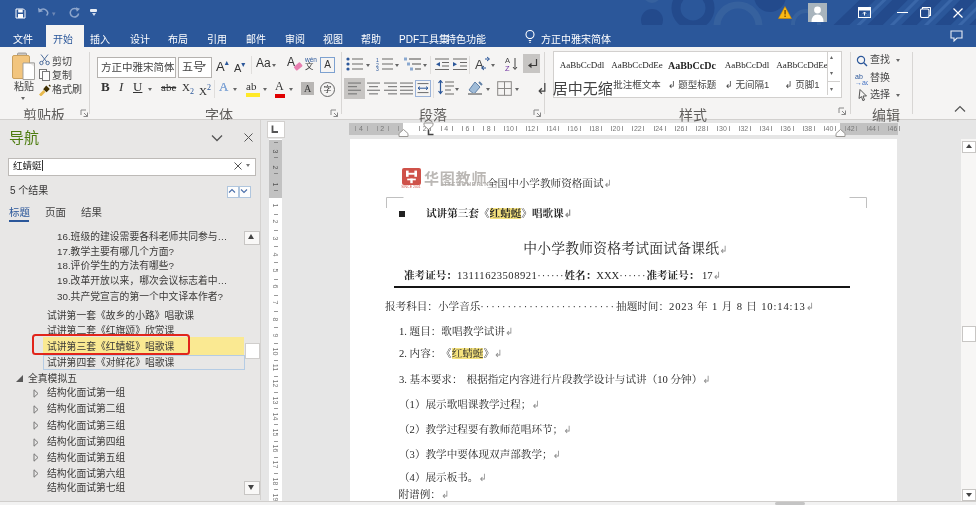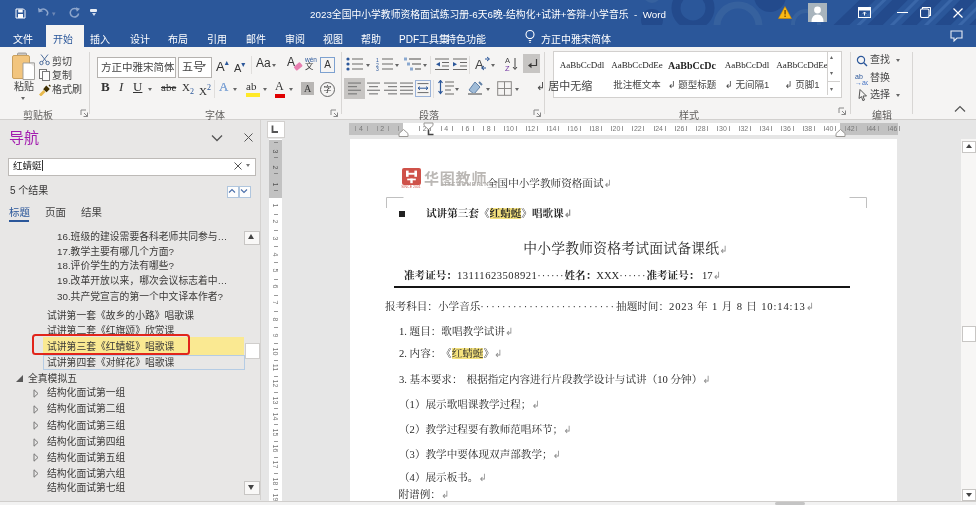--- a/index.html
+++ b/index.html
@@ -1,19 +1,19 @@
 <!DOCTYPE html>
 <html><head><meta charset="utf-8">
 <style>
 html,body{margin:0;padding:0}
 #app{position:relative;width:976px;height:505px;overflow:hidden;background:#e6e6e6;font-family:"Liberation Sans","Noto Sans CJK SC",sans-serif}
 .abs{position:absolute}
 .tt{color:#fff;font-size:9.8px;white-space:nowrap}
 .tab{position:absolute;top:31px;color:#fff;font-size:10px;white-space:nowrap}
-.gl{position:absolute;top:110px;font-size:10px;color:#605e5c;white-space:nowrap;line-height:11px}
+.gl{position:absolute;top:110px;font-size:14px;color:#605e5c;white-space:nowrap;line-height:11px}
 .ct{font-size:10px;color:#444;white-space:nowrap;position:absolute;line-height:11px}
 .sep{position:absolute;top:52px;width:1px;height:62px;background:#d8d6d4}
 .car{position:absolute;font-size:0;width:0;height:0;border-left:2.8px solid transparent;border-right:2.8px solid transparent;border-top:3.5px solid #666;margin-top:3px}
 .doc{font-family:"Liberation Serif","Noto Serif CJK SC",serif;font-size:10.6px;color:#262626;white-space:nowrap;position:absolute;line-height:11.5px}
 .dt{letter-spacing:1px}
 .docb{font-weight:bold}
 .pm{color:#909090;font-size:10px;font-family:"Liberation Sans","Noto Sans CJK SC",sans-serif}
 .nv{position:absolute;font-size:9.8px;color:#3b3a39;white-space:nowrap;line-height:11px}
 .hl{background:#f5e27d}
 .rn{position:absolute;font-size:7px;color:#777;font-family:"Liberation Sans",sans-serif;white-space:nowrap}
@@ -54,21 +54,20 @@
       <path d="M2.5 3.5 Q6.5 0.5 9.5 3.5 Q12 6 9.5 8.5" fill="none" stroke="#8ea6cc" stroke-width="1.5"></path>
       <path d="M1 0.8 L1.6 5.4 L6.2 4.2 Z" fill="#8ea6cc"></path>
     </svg>
 <div class="abs" style="left:52px;top:10px;color:#6e88b5;font-size:7px">▾</div>
 <svg class="abs" style="left:68px;top:7px" width="12" height="12" viewBox="0 0 12 12">
       <path d="M9.8 3.2 A4.2 4.2 0 1 0 10.6 6.5" fill="none" stroke="#8ea6cc" stroke-width="1.5"></path>
       <path d="M7.8 0.2 L12 1.8 L8.8 4.8 Z" fill="#8ea6cc"></path>
     </svg>
 <div class="abs" style="left:90px;top:9px;width:7px;height:2.5px;background:#e8edf5;border-radius:1px"></div>
 <div class="abs" style="left:91.5px;top:13px;width:0;height:0;border-left:2.5px solid transparent;border-right:2.5px solid transparent;border-top:3px solid #cdd8ea"></div>
-<div class="tt abs" style="left:288px;top:7px;width:400px;text-align:center">2023全国中小学教师资格面试练习册-6天6晚-结构化+试讲+答辩-小学音乐&nbsp;&nbsp;-&nbsp;&nbsp;Word</div>
 
 <svg class="abs" style="left:778px;top:6px" width="14" height="13" viewBox="0 0 14 13">
       <path d="M7 0.5 L13.5 12.5 H0.5 Z" fill="#fdb913" stroke="#c98a00" stroke-width=".6"></path>
       <rect x="6.4" y="4" width="1.4" height="4.5" fill="#7a4b00"></rect>
       <rect x="6.4" y="9.5" width="1.4" height="1.5" fill="#7a4b00"></rect>
     </svg>
 <div class="abs" style="left:808px;top:3px;width:19px;height:19px;background:#a8b4bd"></div>
 <svg class="abs" style="left:808px;top:3px" width="19" height="19" viewBox="0 0 19 19">
       <circle cx="9.5" cy="7" r="3.4" fill="#fff"></circle>
       <path d="M3.5 19 Q3.5 11.5 9.5 11.5 Q15.5 11.5 15.5 19 Z" fill="#fff"></path>
@@ -282,21 +281,21 @@
       <rect x="0" y="11.3" width="13" height="1.1" fill="#777"></rect>
     </svg>
 <svg class="abs" style="left:415px;top:80px" width="16" height="17">
       <rect x="0.5" y="0.5" width="15" height="16" fill="none" stroke="#9ab2d8"></rect>
       <rect x="2.5" y="3" width="11" height="1.1" fill="#777"></rect>
       <rect x="2.5" y="12" width="11" height="1.1" fill="#777"></rect>
       <path d="M3 8.2 h10 M3 8.2 l2 -1.6 M3 8.2 l2 1.6 M13 8.2 l-2 -1.6 M13 8.2 l-2 1.6" stroke="#2b579a" fill="none"></path>
     </svg>
 <div class="abs" style="left:553px;top:51px;width:287px;height:45px;background:#fff;border:1px solid #d2d0ce"></div>
 <div class="abs" style="left:556px;top:60px;width:52px;text-align:center;font-family:'Liberation Serif',serif;font-size:9px;font-weight:normal;color:#222">AaBbCcDdl</div>
-<div class="abs" style="left:536px;top:77px;width:52px;text-align:right;font-size:11px;color:#444;white-space:nowrap">↲ 居中无缩</div>
+<div class="abs" style="left:536px;top:77px;width:52px;text-align:right;font-size:15px;color:#444;white-space:nowrap">↲ 居中无缩</div>
 <div class="abs" style="left:611px;top:60px;width:52px;text-align:center;font-family:'Liberation Serif',serif;font-size:9px;font-weight:normal;color:#222">AaBbCcDdEe</div>
 <div class="abs" style="left:611px;top:77px;width:52px;text-align:center;font-size:9.5px;color:#444;white-space:nowrap">批注框文本</div>
 <div class="abs" style="left:666px;top:60px;width:52px;text-align:center;font-family:'Liberation Serif',serif;font-size:10px;font-weight:bold;color:#222">AaBbCcDc</div>
 <div class="abs" style="left:666px;top:77px;width:52px;text-align:center;font-size:9.5px;color:#444;white-space:nowrap">↲ 题型标题</div>
 <div class="abs" style="left:721px;top:60px;width:52px;text-align:center;font-family:'Liberation Serif',serif;font-size:9px;font-weight:normal;color:#222">AaBbCcDdl</div>
 <div class="abs" style="left:721px;top:77px;width:52px;text-align:center;font-size:9.5px;color:#444;white-space:nowrap">↲ 无间隔1</div>
 <div class="abs" style="left:776px;top:60px;width:52px;text-align:center;font-family:'Liberation Serif',serif;font-size:9px;font-weight:normal;color:#222">AaBbCcDdEe</div>
 <div class="abs" style="left:776px;top:77px;width:52px;text-align:center;font-size:9.5px;color:#444;white-space:nowrap">↲ 页脚1</div>
 <div class="abs" style="left:827px;top:52px;width:13px;height:43px;border-left:1px solid #d2d0ce"></div>
 <div class="abs" style="left:830px;top:53px;color:#666;font-size:6px">▴</div>
@@ -324,21 +323,21 @@
       <path d="M3 0.5 L9.5 7 H6 L7.5 11 L5.8 11.6 L4.5 7.6 L2 9.5Z" fill="none" stroke="#444" stroke-width=".9"></path>
     </svg>
 <div class="ct" style="left:870px;top:89px">选择</div>
 <div class="car" style="left:896px;top:91px">▾</div>
 <div class="gl" style="left:872px">编辑</div>
 <svg class="abs" style="left:954px;top:105px" width="12" height="8" viewBox="0 0 12 8">
       <path d="M1 6.5 L6 1.5 L11 6.5" fill="none" stroke="#555" stroke-width="1.2"></path>
     </svg>
 
 <div class="abs" style="left:0;top:120px;width:260px;height:380px;background:#e8e7e6;border-right:1px solid #d4d2d0"></div>
-<div class="abs" style="left:9px;top:130px;font-size:15px;line-height:16px;color:#a21caf">导航</div>
+<div class="abs" style="left:9px;top:130px;font-size:15px;line-height:16px;color:#4d7c0f">导航</div>
 <svg class="abs" style="left:211px;top:134px" width="12" height="8" viewBox="0 0 12 8">
       <path d="M1 1.5 L6 6.5 L11 1.5" fill="none" stroke="#555" stroke-width="1.3"></path>
     </svg>
 <svg class="abs" style="left:244px;top:133px" width="9" height="9" viewBox="0 0 9 9">
       <path d="M0.5 0.5 L8.5 8.5 M8.5 0.5 L0.5 8.5" stroke="#555" stroke-width="1"></path>
     </svg>
 <div class="abs" style="left:8px;top:157.5px;width:246px;height:16.5px;background:#fff;border:1px solid #bdbab7"></div>
 <div class="abs" style="left:13px;top:160.5px;font-size:9.5px;line-height:10px;color:#222">红蜻蜓</div><div class="abs" style="left:42px;top:160px;width:1px;height:10.5px;background:#333"></div>
 <svg class="abs" style="left:234px;top:161.5px" width="8" height="8" viewBox="0 0 8 8">
       <path d="M0.5 0.5 L7.5 7.5 M7.5 0.5 L0.5 7.5" stroke="#555" stroke-width="1"></path>

